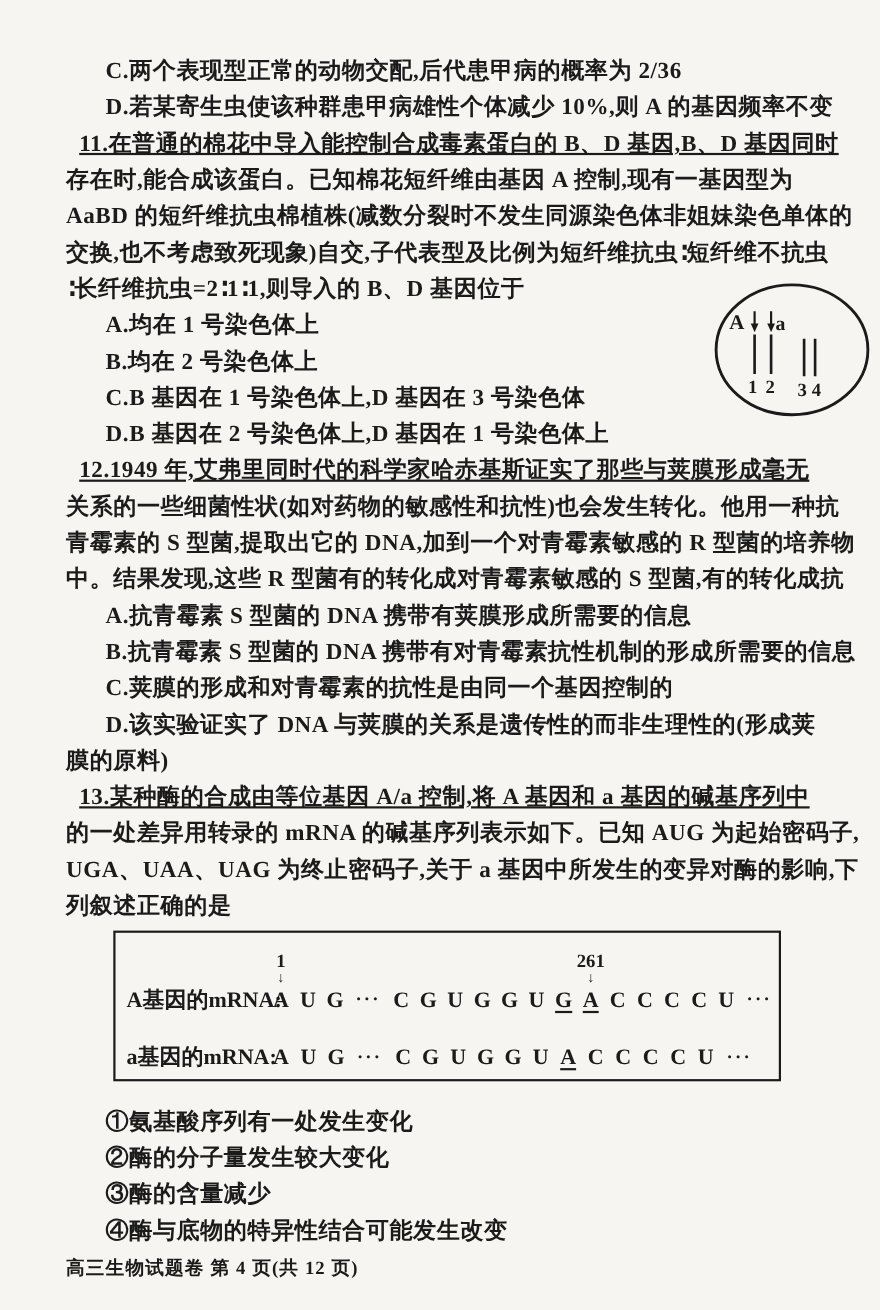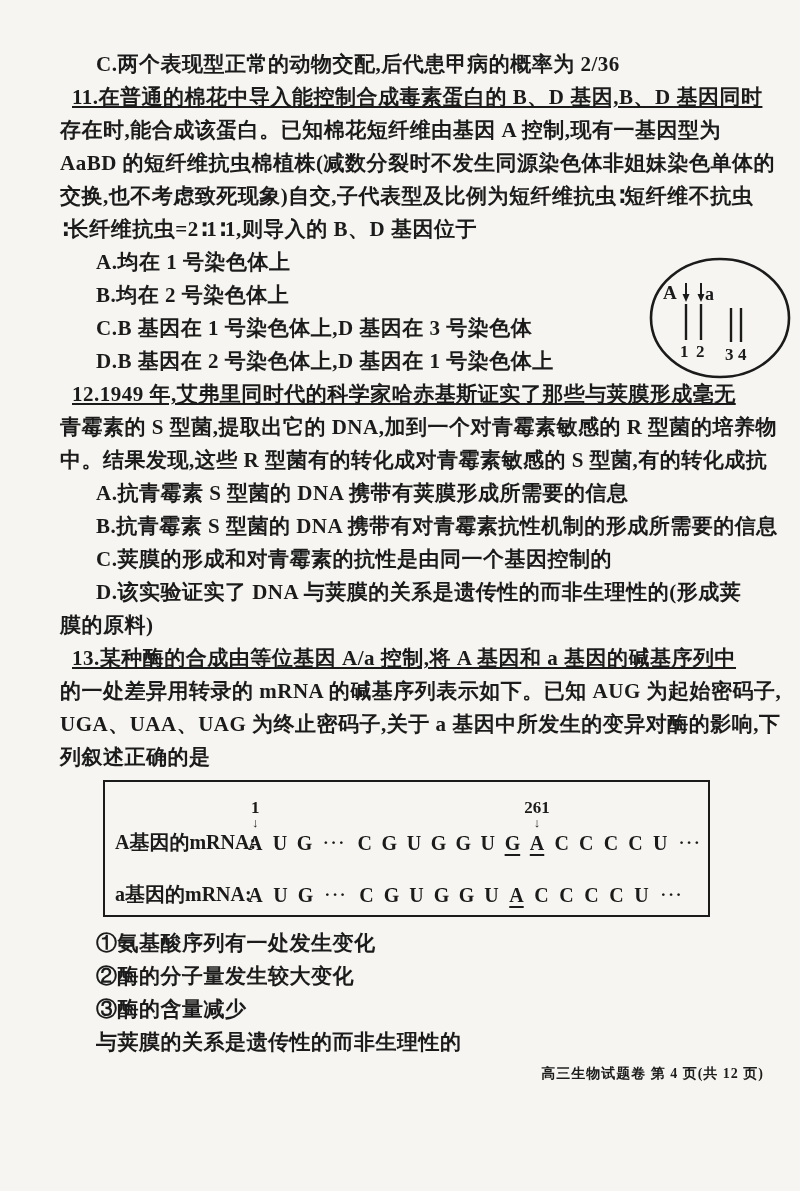--- a/index.html
+++ b/index.html
@@ -76,48 +76,50 @@
     position:absolute;
     bottom:calc(100% + 1px);
     left:50%;
     transform:translateX(-50%);
     text-align:center;
     font-weight:700;
   }
   .m-num{font-size:17px;line-height:18px;}
   .m-arrow{font-size:13px;line-height:12px;}
 
-  .items{margin-top:10px;}
+  .items{margin-top:20px;}
   .items .line{padding-left:36px;}
 
   .footer{
     margin-top:6px;
-    text-align:right;
-    font-size:14px;
+    text-align:left;
+    font-size:17px;
     font-weight:700;
     letter-spacing:1px;
   }
 </style>
 </head>
 <body>
 
 <div class="page">
 
   <div>
       <div class="line opt">C.两个表现型正常的动物交配,后代患甲病的概率为 2/36</div>
+      <div class="line opt">D.若某寄生虫使该种群患甲病雄性个体减少 10%,则 A 的基因频率不变</div>
       <div class="line qstart">11.在普通的棉花中导入能控制合成毒素蛋白的 B、D 基因,B、D 基因同时</div>
       <div class="line body">存在时,能合成该蛋白。已知棉花短纤维由基因 A 控制,现有一基因型为</div>
       <div class="line body">AaBD 的短纤维抗虫棉植株(减数分裂时不发生同源染色体非姐妹染色单体的</div>
       <div class="line body">交换,也不考虑致死现象)自交,子代表型及比例为短纤维抗虫∶短纤维不抗虫</div>
       <div class="line body">∶长纤维抗虫=2∶1∶1,则导入的 B、D 基因位于</div>
       <div class="line opt">A.均在 1 号染色体上</div>
       <div class="line opt">B.均在 2 号染色体上</div>
       <div class="line opt">C.B 基因在 1 号染色体上,D 基因在 3 号染色体</div>
       <div class="line opt">D.B 基因在 2 号染色体上,D 基因在 1 号染色体上</div>
       <div class="line qstart">12.1949 年,艾弗里同时代的科学家哈赤基斯证实了那些与荚膜形成毫无</div>
+      <div class="line body">关系的一些细菌性状(如对药物的敏感性和抗性)也会发生转化。他用一种抗</div>
       <div class="line body">青霉素的 S 型菌,提取出它的 DNA,加到一个对青霉素敏感的 R 型菌的培养物</div>
       <div class="line body">中。结果发现,这些 R 型菌有的转化成对青霉素敏感的 S 型菌,有的转化成抗</div>
       <div class="line opt">A.抗青霉素 S 型菌的 DNA 携带有荚膜形成所需要的信息</div>
       <div class="line opt">B.抗青霉素 S 型菌的 DNA 携带有对青霉素抗性机制的形成所需要的信息</div>
       <div class="line opt">C.荚膜的形成和对青霉素的抗性是由同一个基因控制的</div>
       <div class="line opt">D.该实验证实了 DNA 与荚膜的关系是遗传性的而非生理性的(形成荚</div>
       <div class="line body">膜的原料)</div>
       <div class="line qstart">13.某种酶的合成由等位基因 A/a 控制,将 A 基因和 a 基因的碱基序列中</div>
       <div class="line body">的一处差异用转录的 mRNA 的碱基序列表示如下。已知 AUG 为起始密码子,</div>
       <div class="line body">UGA、UAA、UAG 为终止密码子,关于 a 基因中所发生的变异对酶的影响,下</div>
@@ -195,20 +197,20 @@
           <span class="tok">U</span>
           <span class="tok dots">···</span>
         </div>
       </div>
   </div>
 
   <div class="items">
       <div class="line">①氨基酸序列有一处发生变化</div>
       <div class="line">②酶的分子量发生较大变化</div>
       <div class="line">③酶的含量减少</div>
-      <div class="line">与荚膜的关系是遗传性的而非生理性的</div>
+      <div class="line">④酶与底物的特异性结合可能发生改变</div>
     </div>
 
   <div class="footer">
     <span>高三生物试题卷 第 4 页(共 12 页)</span>
   </div>
 
 </div>
 
 </body></html>

